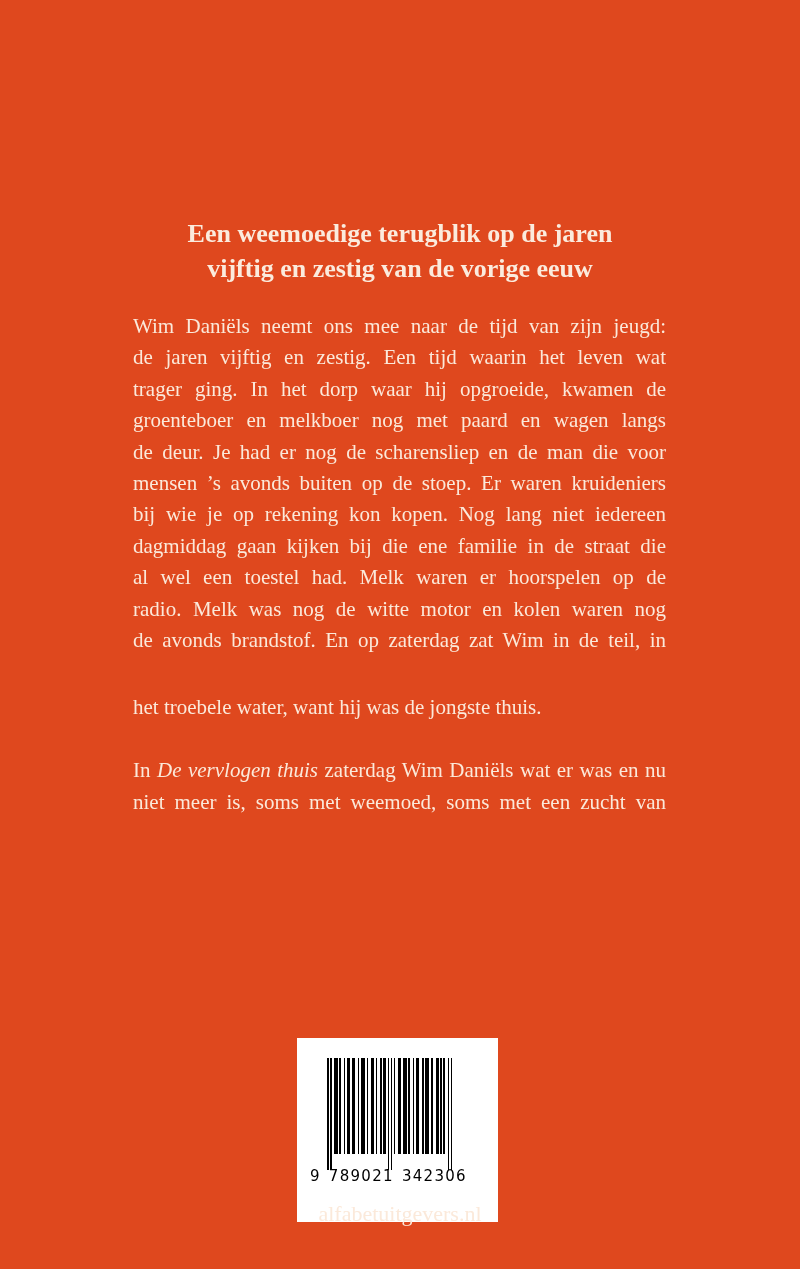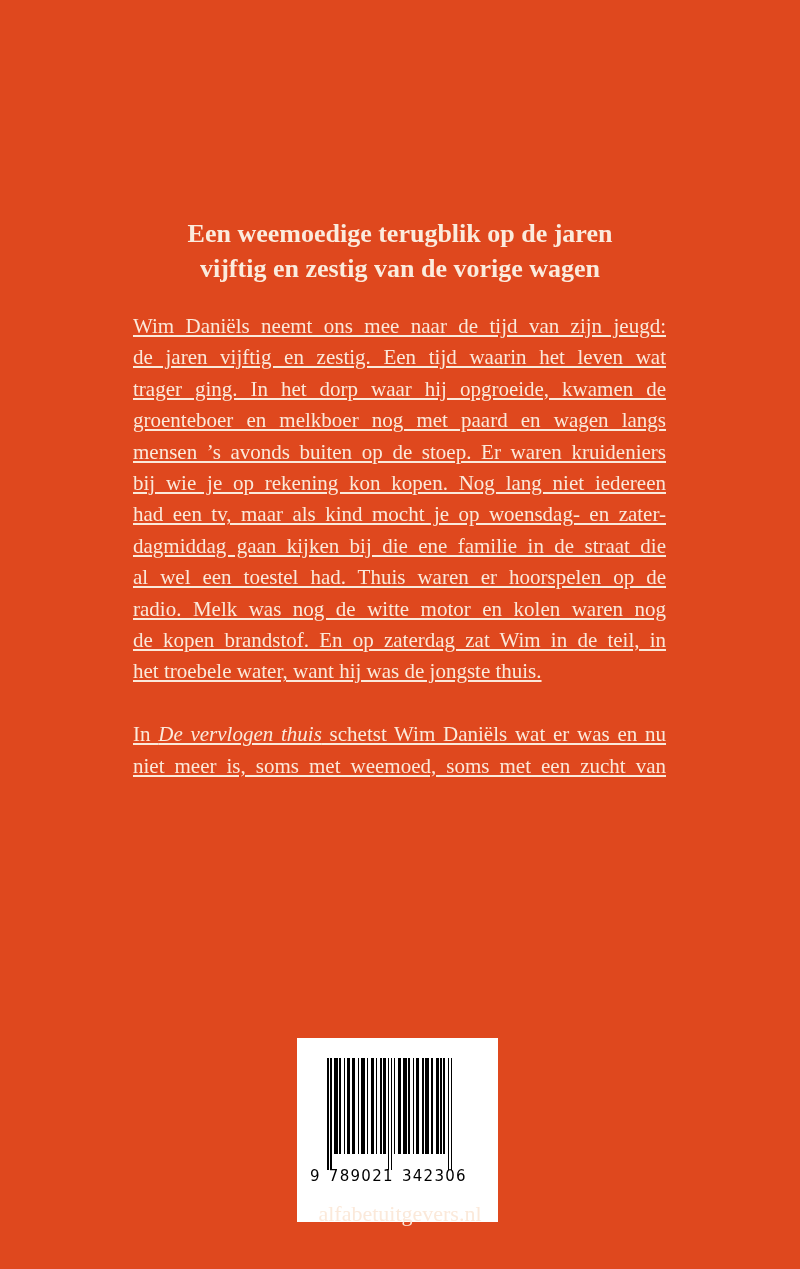--- a/index.html
+++ b/index.html
@@ -39,30 +39,30 @@
       left: 133px;
       width: 533px;
       top: 311px;
       font-size: 21px;
       line-height: 31.4px;
     }
     .body-text p {
       margin: 0 0 31.4px 0;
       text-align: justify;
       text-align-last: left;
-      text-decoration: underline;
     }
     .body-text p .line {
       display: block;
       text-align: justify;
       text-align-last: justify;
       white-space: nowrap;
     }
     .body-text p .line.last {
       text-align-last: left;
+      margin-top: 36px;
     }
     .body-text em { font-style: italic; }
     .barcode-box {
       position: absolute;
       left: 297px;
       top: 1038px;
       width: 201px;
       height: 184px;
       background: #FFFFFF;
     }
@@ -108,40 +108,40 @@
       color: #FBE9DA;
     }
   </style>
 </head>
 <body>
 
 <div class="cover">
 
   <h1 class="heading">
     <span>Een weemoedige terugblik op de jaren</span>
-    <span>vijftig en zestig van de vorige wagen</span>
+    <span>vijftig en zestig van de vorige eeuw</span>
   </h1>
 
   <div class="body-text">
     <p>
       <span class="line">Wim Daniëls neemt ons mee naar de tijd van zijn jeugd:</span>
       <span class="line">de jaren vijftig en zestig. Een tijd waarin het leven wat</span>
       <span class="line">trager ging. In het dorp waar hij opgroeide, kwamen de</span>
       <span class="line">groenteboer en melkboer nog met paard en wagen langs</span>
+      <span class="line">de deur. Je had er nog de scharensliep en de man die voor</span>
       <span class="line">mensen ’s avonds buiten op de stoep. Er waren kruideniers</span>
       <span class="line">bij wie je op rekening kon kopen. Nog lang niet iedereen</span>
-      <span class="line">had een tv, maar als kind mocht je op woensdag- en zater-</span>
       <span class="line">dagmiddag gaan kijken bij die ene familie in de straat die</span>
-      <span class="line">al wel een toestel had. Thuis waren er hoorspelen op de</span>
+      <span class="line">al wel een toestel had. Melk waren er hoorspelen op de</span>
       <span class="line">radio. Melk was nog de witte motor en kolen waren nog</span>
-      <span class="line">de kopen brandstof. En op zaterdag zat Wim in de teil, in</span>
+      <span class="line">de avonds brandstof. En op zaterdag zat Wim in de teil, in</span>
       <span class="line last">het troebele water, want hij was de jongste thuis.</span>
     </p>
     <p>
-      <span class="line"><span>In </span><em>De vervlogen thuis</em><span> schetst Wim Daniëls wat er was en nu</span></span>
+      <span class="line"><span>In </span><em>De vervlogen thuis</em><span> zaterdag Wim Daniëls wat er was en nu</span></span>
       <span class="line">niet meer is, soms met weemoed, soms met een zucht van</span>
     </p>
   </div>
 
   <div class="barcode-box">
     <div class="barcode-bars">
       <i style="width:1.5px"></i>
         <i class="gap" style="width:1.5px"></i>
         <i style="width:1.5px"></i>
       <i class="gap" style="width:2px"></i>

